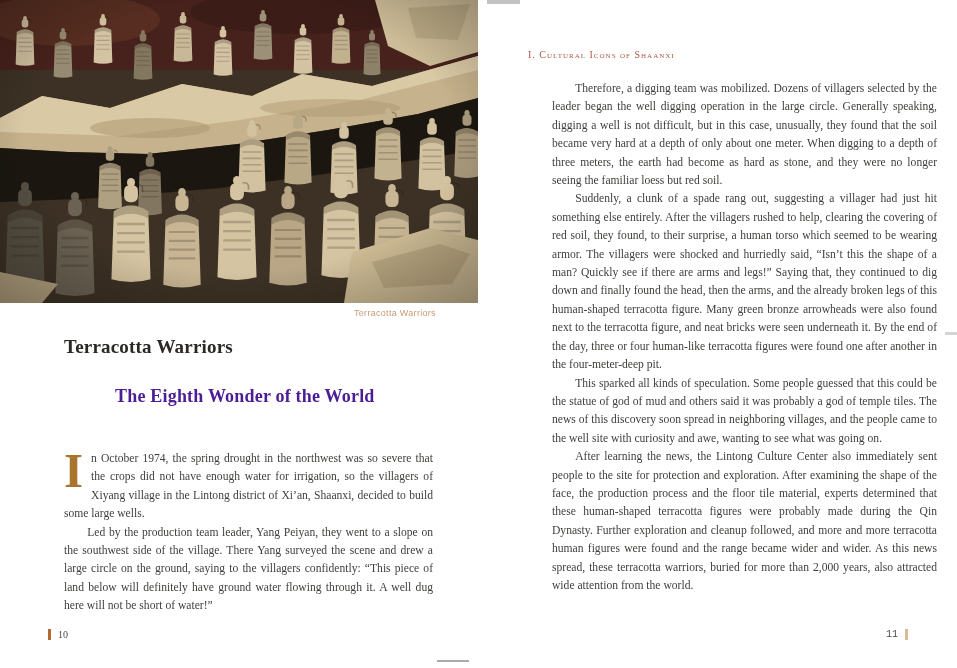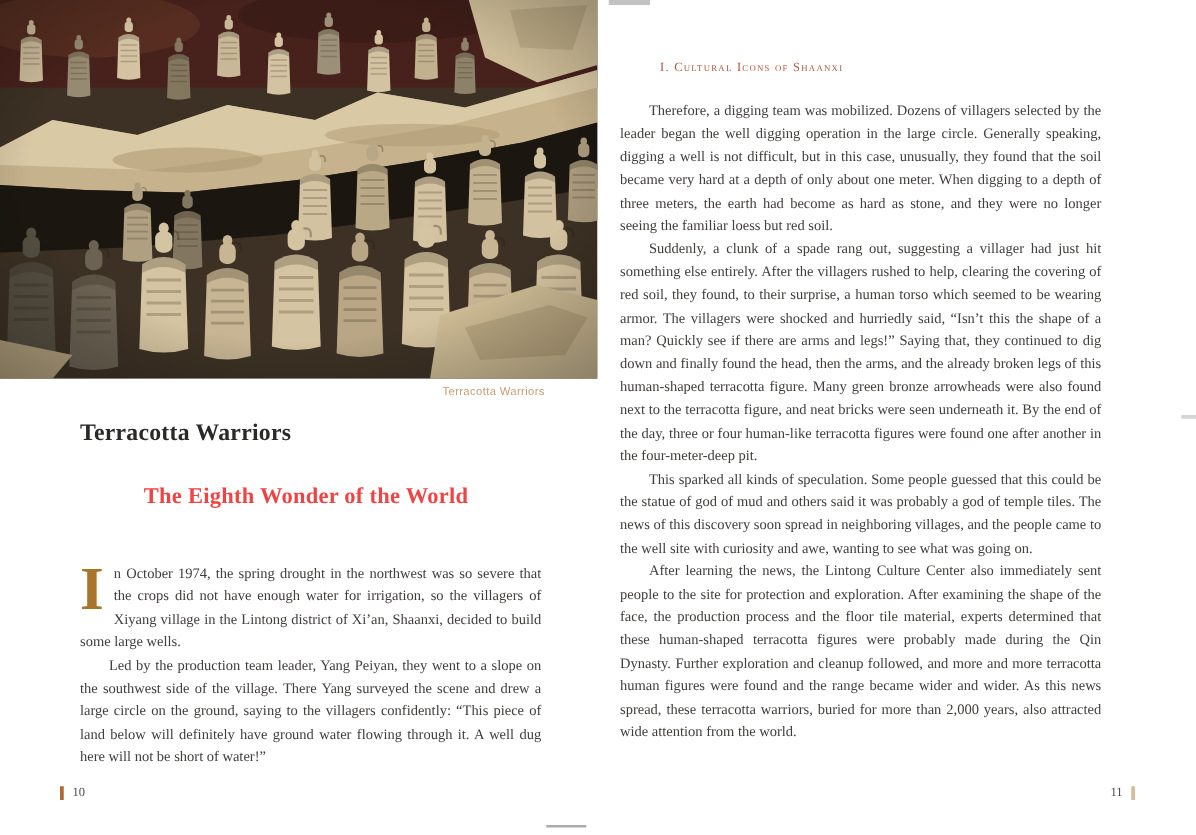--- a/index.html
+++ b/index.html
@@ -24,28 +24,28 @@
   }
 
   
   .lp-title{
     position:absolute;left:64px;top:336px;margin:0;
     font-size:19px;font-weight:bold;color:#2b2926;
     letter-spacing:.2px;
   }
   .lp-subtitle{
     position:absolute;left:115px;top:386px;margin:0;
-    font-size:18px;font-weight:bold;color:#ef4444;
+    font-size:18px;font-weight:bold;color:#4c1d95;
     letter-spacing:.2px;
   }
   .lp-body{
     position:absolute;left:64px;top:450px;width:369px;
   }
   .rp-body{
-    position:absolute;left:496px;top:80px;width:385px;
+    position:absolute;left:552px;top:80px;width:385px;
   }
   p.body{
     margin:0;font-size:11.6px;line-height:18.4px;
     text-align:justify;color:#403e3b;
   }
   p.body.indent{text-indent:2em;}
   .dropcap{
     float:left;
     font-size:49px;line-height:38px;
     padding:2px 8px 0 0;
@@ -60,21 +60,21 @@
     font-size:10px;letter-spacing:1px;color:#ad5740;
   }
 
   
   .folio{
     position:absolute;top:629px;
     font-size:10px;color:#4c4a47;
     display:flex;align-items:center;gap:7px;
   }
   .folio-left{left:48px;}
-  .folio-right{left:860px;width:48px;justify-content:flex-end;}
+  .folio-right{left:860px;width:48px;justify-content:flex-end;font-family:Liberation Mono, monospace;}
   .folio .bar{display:inline-block;width:3px;height:11px;}
   .folio-left .bar{background:#b26a34;}
   .folio-right .bar{background:#d8bb97;}
 
   
   .mark{position:absolute;background:#b9b9b9;}
   .mark-top{left:487px;top:0;width:33px;height:4px;background:#c2c2c2;}
   .mark-bottom{left:437px;top:660px;width:32px;height:2px;background:#ababab;}
   .mark-right{left:945px;top:332px;width:12px;height:3px;background:#d6d4d2;}
 </style>

